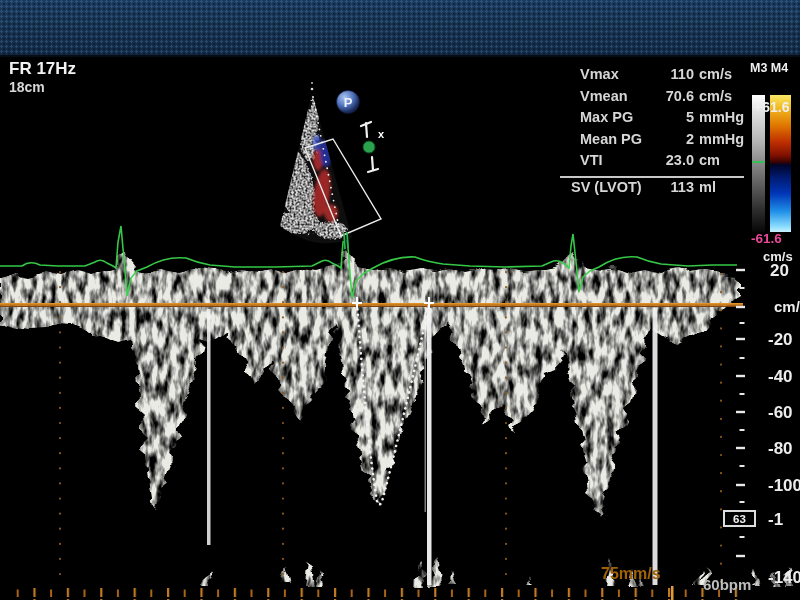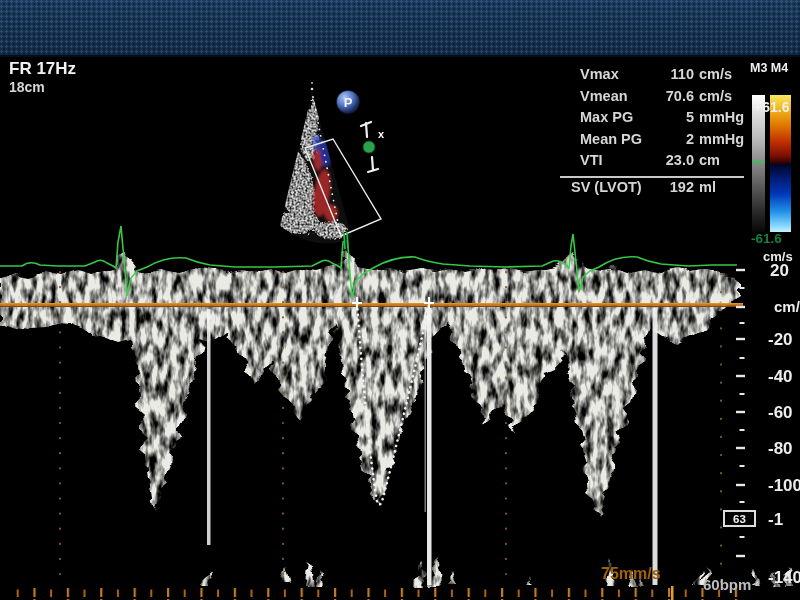--- a/index.html
+++ b/index.html
@@ -28,21 +28,21 @@
   .mrow{display:flex;align-items:baseline;height:21.6px;font-size:14.5px;font-weight:bold;color:#d6d6d6;}
   .mlabel{margin-left:22px;flex:1;}
   .mval{width:44px;text-align:right;}
   .munit{width:47px;padding-left:5px;}
   .msep{border-top:2px solid #c8c8c8;margin:2px 2px 1px 2px;}
   .mres .mlabel{margin-left:13px;}
 
   
   .cb-trans{left:750px;top:61px;font-size:12.5px;font-weight:bold;color:#f0f0f0;}
   .cb-max{left:754px;top:78px;font-size:14px;font-weight:bold;color:#f0f0f0;margin-top:21px;}
-  .cb-min{left:751px;top:231px;font-size:13.5px;font-weight:bold;color:#15803d;}
+  .cb-min{left:751px;top:231px;font-size:13.5px;font-weight:bold;color:#ec4899;}
   .cb-unit{left:763px;top:249px;font-size:13px;font-weight:bold;color:#ececec;}
   .graybar{position:absolute;left:752px;top:95px;width:13px;height:137px;z-index:1;
     background:linear-gradient(to bottom,#ffffff 0%,#e2e2e2 12%,#b2b2b2 35%,#828282 52%,#525252 70%,#2a2a2a 85%,#070707 100%);}
   .graybar .tgc{position:absolute;left:0;top:48%;width:100%;height:2px;background:#34c054;}
   .colorbar{position:absolute;left:770px;top:95px;width:21px;height:137px;z-index:1;
     background:linear-gradient(to bottom,
       #f8e868 0%,#f2bc22 9%,#e07800 22%,#c03000 34%,#801000 44%,#3a0300 49%,
       #000428 51%,#001a70 60%,#0036b8 72%,#2090e8 85%,#8adcff 96%,#c8f2ff 100%);}
 
   
@@ -254,21 +254,21 @@
       <span class="munit">mmHg</span>
     </div>
     <div class="mrow">
       <span class="mlabel">VTI</span>
       <span class="mval">23.0</span>
       <span class="munit">cm</span>
     </div>
     <div class="msep"></div>
     <div class="mrow mres">
       <span class="mlabel">SV (LVOT)</span>
-      <span class="mval">192</span>
+      <span class="mval">113</span>
       <span class="munit">ml</span>
     </div>
   </div>
 
   <div class="txt cb-trans">M3 M4</div>
   <div class="txt cb-max">+61.6</div>
   <div class="graybar">
       <div class="tgc"></div>
     </div>
   <div class="colorbar"></div>

